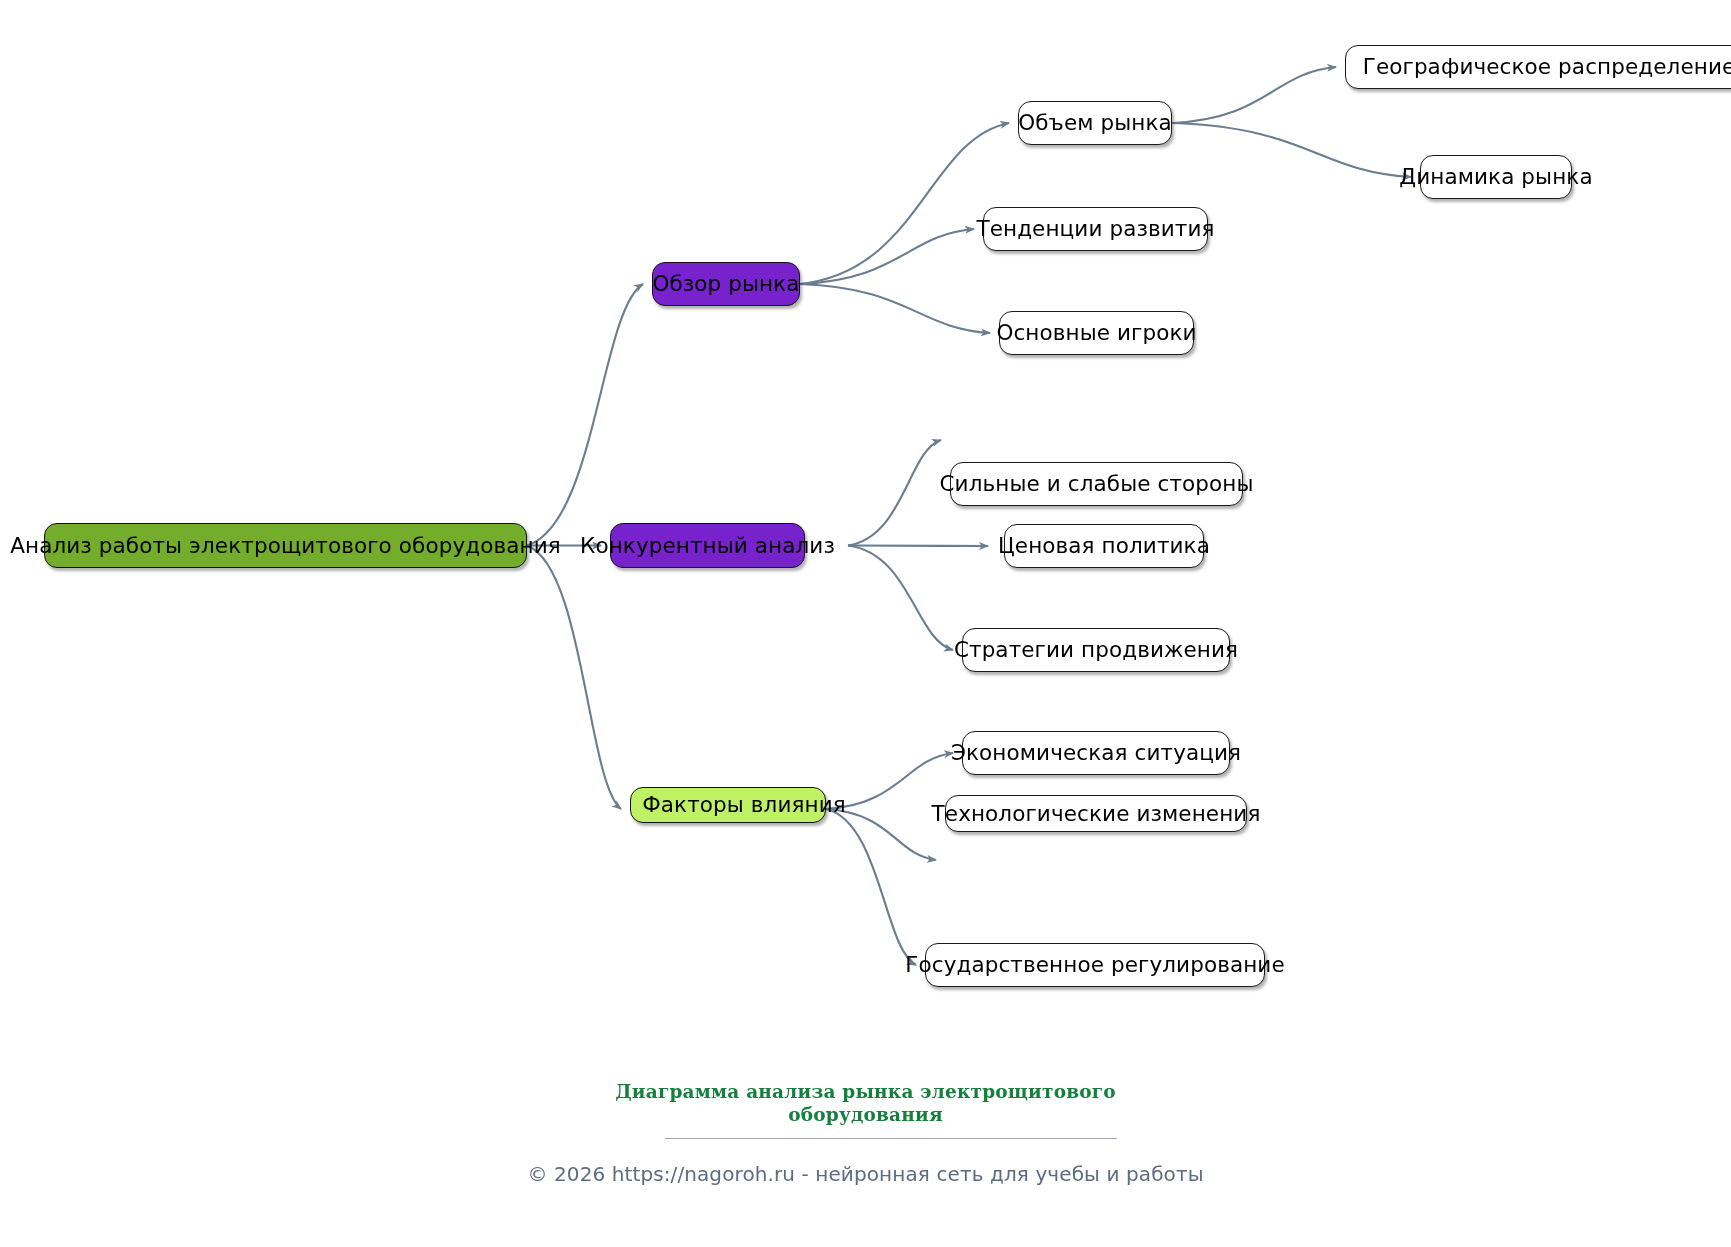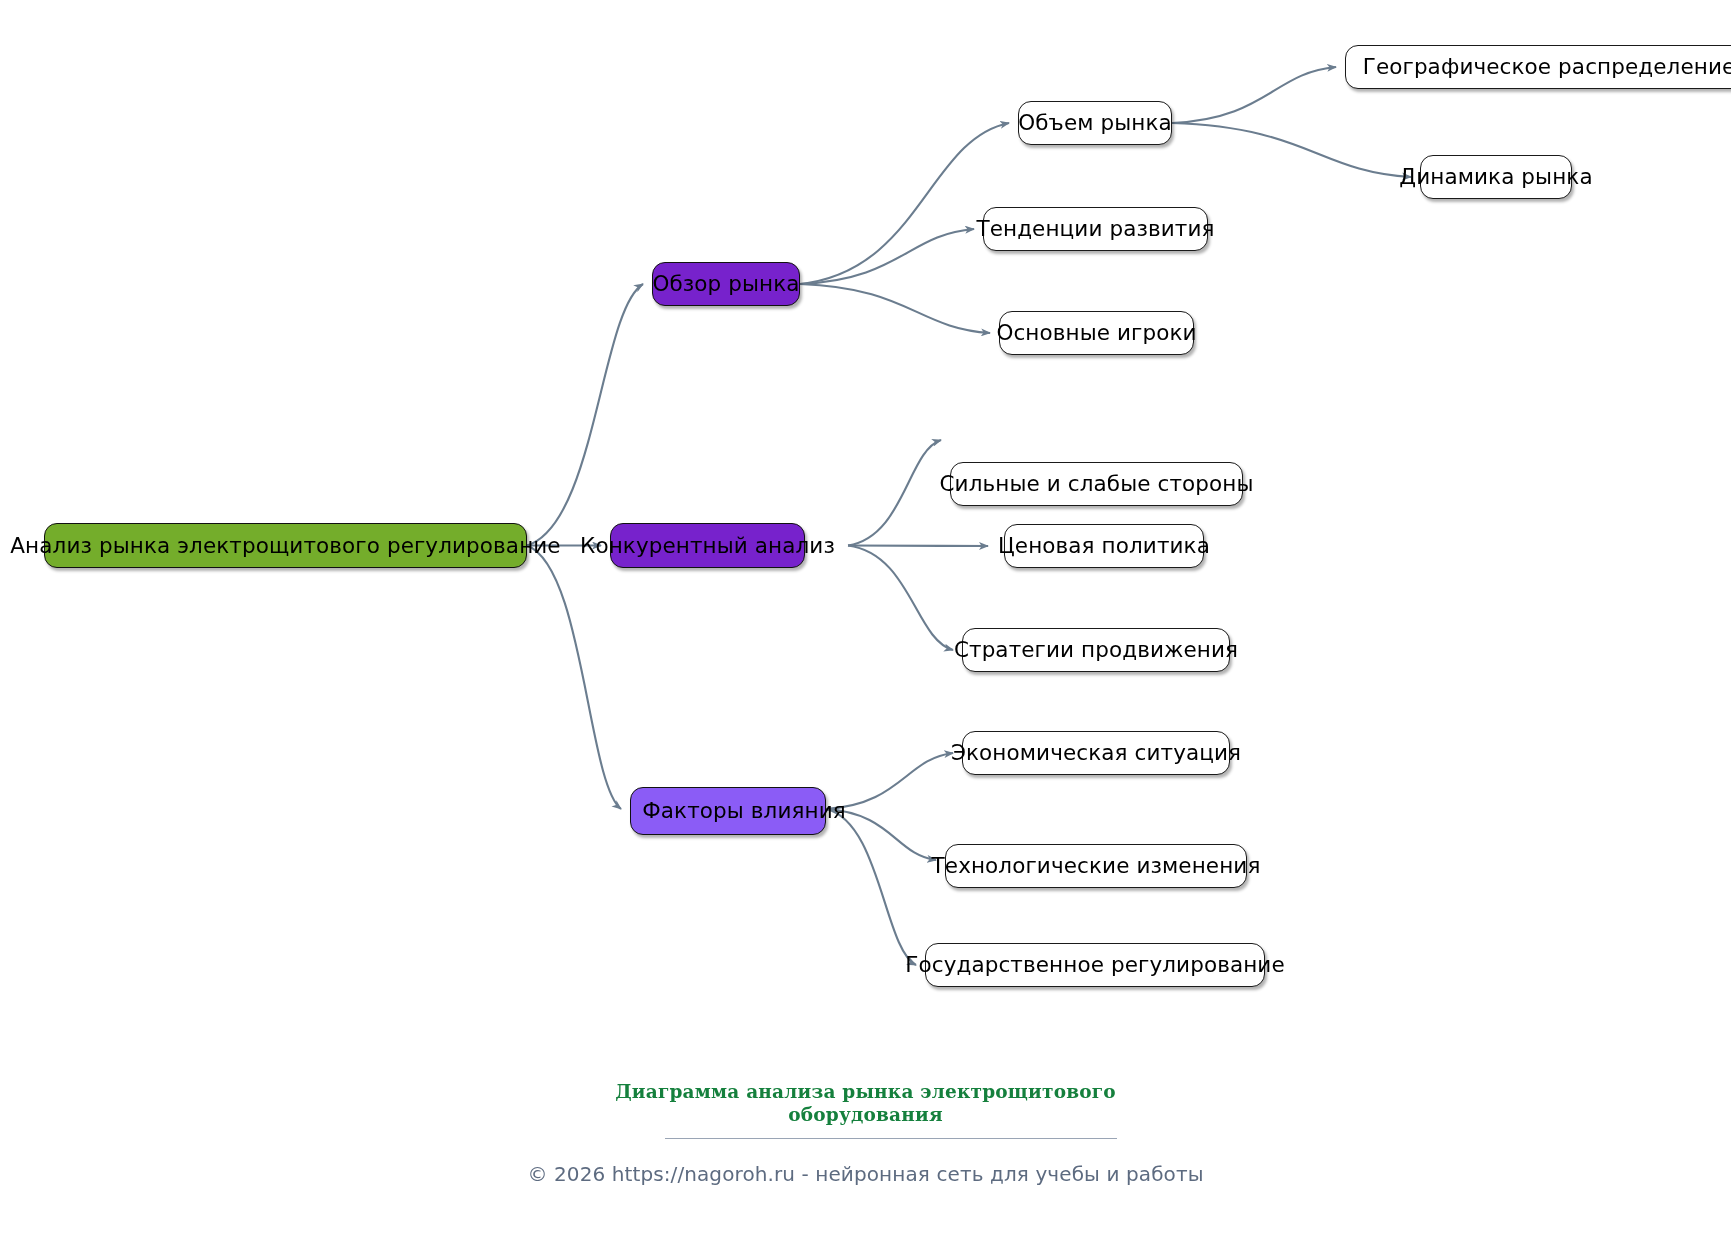--- a/index.html
+++ b/index.html
@@ -110,21 +110,21 @@
         <path d="M 848,545.5 C 910.7,553.86 914.975,639.55 953,650"></path>
         <path d="M 527,545.5 C 583.65,566.58 587.5125,782.65 621,809"></path>
         <path d="M 826,809 C 900.8,804.52 905.9,758.6 953,753"></path>
         <path d="M 826,809 C 891.45,813.08 895.9125,854.9 936,860"></path>
         <path d="M 826,809 C 880.45,821.48 884.1625,949.4 916,965"></path>
       </g>
   </svg>
 
   <div id="nodes-layer">
       <div class="node root" style="left: 44px; top: 523px; width: 483px; height: 45px; background: rgb(116, 173, 43);">
-        <span>Анализ рынка электрощитового регулирование</span>
+        <span>Анализ работы электрощитового оборудования</span>
       </div>
       <div class="node branch" style="left: 652px; top: 262px; width: 148px; height: 44px; background: rgb(119, 34, 204);">
         <span>Обзор рынка</span>
       </div>
       <div class="node leaf" style="left: 1018px; top: 101px; width: 154px; height: 44px;">
         <span>Объем рынка</span>
       </div>
       <div class="node leaf" style="left: 1345px; top: 45px; width: 408px; height: 44px;">
         <span>Географическое распределение</span>
       </div>
@@ -142,27 +142,27 @@
       </div>
       <div class="node leaf" style="left: 950px; top: 418px; width: 293px; height: 44px; margin-top: 44px;">
         <span>Сильные и слабые стороны</span>
       </div>
       <div class="node leaf" style="left: 997px; top: 524px; width: 200px; height: 44px; margin-left: 7px;">
         <span>Ценовая политика</span>
       </div>
       <div class="node leaf" style="left: 962px; top: 628px; width: 268px; height: 44px;">
         <span>Стратегии продвижения</span>
       </div>
-      <div class="node branch" style="left: 630px; top: 787px; width: 196px; height: 48px; background: #8b5cf6; padding-left: 32px;">
+      <div class="node branch" style="left: 630px; top: 787px; width: 196px; height: 36px; background: #bef264; padding-left: 32px;">
         <span>Факторы влияния</span>
       </div>
       <div class="node leaf" style="left: 962px; top: 731px; width: 268px; height: 44px;">
         <span>Экономическая ситуация</span>
       </div>
-      <div class="node leaf" style="left: 945px; top: 844px; width: 302px; height: 44px;">
+      <div class="node leaf" style="left: 945px; top: 795px; width: 302px; height: 37px;">
         <span>Технологические изменения</span>
       </div>
       <div class="node leaf" style="left: 925px; top: 943px; width: 340px; height: 44px;">
         <span>Государственное регулирование</span>
       </div>
     </div>
 
   <div class="footer" id="footer-title">
     <span>Диаграмма анализа рынка электрощитового</span>
     <span class="line2">оборудования</span>

